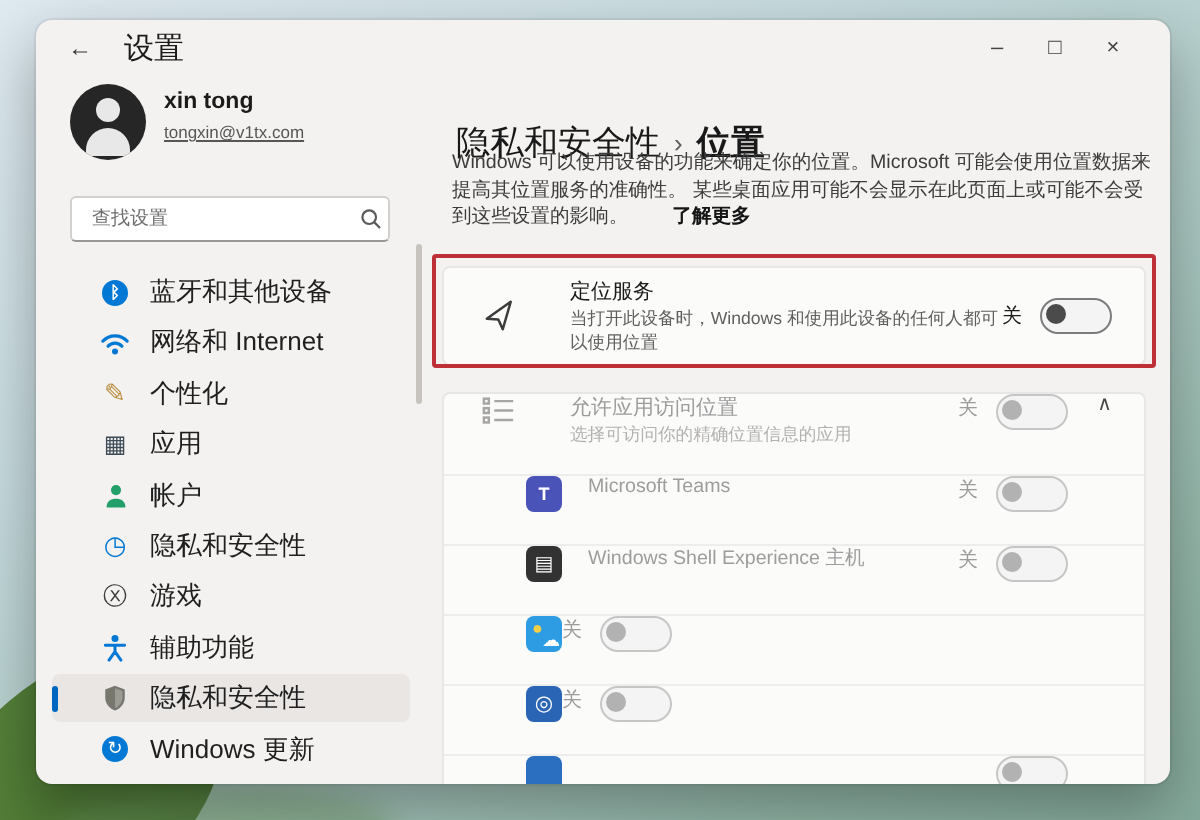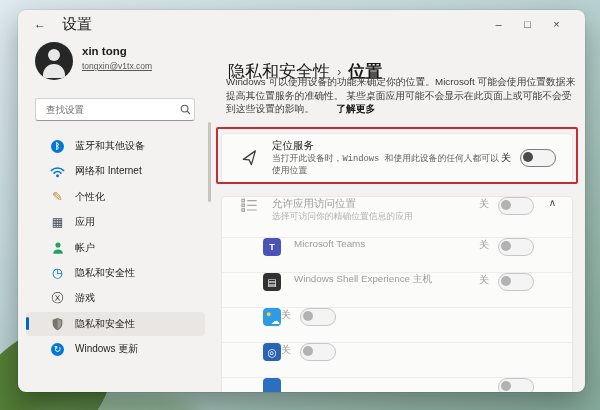--- a/index.html
+++ b/index.html
@@ -39,39 +39,39 @@
     font-size:9.5px;color:#333;font-family:inherit;}
   .search input::placeholder{color:#6d6d6d;}
   .mag{margin-right:7px;display:flex;}
   .nav{position:absolute;left:8px;top:96px;width:179px;}
   .nitem{position:relative;height:24px;margin-bottom:1.4px;border-radius:4px;display:flex;
     align-items:center;padding-left:24px;box-sizing:border-box;}
   .nitem.sel{background:#e9e6e4;}
   .pill{position:absolute;left:0;top:5.5px;width:3px;height:13px;border-radius:2px;}
   .nico{width:15px;height:15px;display:flex;align-items:center;justify-content:center;
     flex:none;font-size:11px;line-height:1;}
-  .nlabel{margin-left:10px;font-size:10px;color:#1f1f1f;white-space:nowrap;}
+  .nlabel{margin-left:10px;font-size:13px;color:#1f1f1f;white-space:nowrap;}
   .cir{width:13px;height:13px;border-radius:50%;background:#0078d4;color:#fff;display:flex;
     align-items:center;justify-content:center;font-size:8.5px;font-weight:700;}
   .sb-thumb{position:absolute;left:190px;top:84px;width:2.5px;height:80px;background:#c7c3bf;
     border-radius:2px;}
 
   
   .main{position:absolute;left:195px;top:28px;right:0;bottom:0;}
   .crumb{position:absolute;left:15px;top:6px;font-size:17px;color:#191919;white-space:nowrap;margin-top:16px;}
   .crumb .sep{color:#5e5e5e;font-size:13px;margin:0 7px;vertical-align:1px;}
   .crumb .cur{font-weight:700;}
   .desc{position:absolute;left:13px;top:37px;width:352px;font-size:9.8px;line-height:13.5px;
     color:#3d3d3d;}
   .learn{font-weight:700;color:#141414;margin-left:22px;}
   .card{position:absolute;left:8px;width:352px;background:#fbfbfa;border:1px solid #e8e7e5;
     border-radius:4px;box-sizing:border-box;}
   .card1{top:95px;height:50px;display:flex;align-items:center;padding:0 16px 0 19px;}
   .licon{width:18px;flex:none;display:flex;}
-  .c1text{margin-left:13px;flex:1;min-width:0;font-family:Liberation Mono, monospace;}
+  .c1text{margin-left:26px;flex:1;min-width:0;}
   .c1t{font-size:10.5px;color:#1b1b1b;}
   .c1s{font-size:8.8px;line-height:11.5px;color:#5f5f5f;max-width:243px;margin-top:1px;}
   .state{font-size:10px;color:#1b1b1b;margin-right:9px;flex:none;}
   .state.dim{color:#9c9c9c;}
   .tgl{width:34px;height:16px;border:1px solid #7c7c7c;border-radius:9px;position:relative;
     background:#f4f4f4;flex:none;}
   .tgl i{position:absolute;left:2px;top:2px;width:10px;height:10px;border-radius:50%;
     background:#4b4b4b;}
   .tgl.dis{border-color:#c6c6c6;}
   .tgl.dis i{background:#b2b2b2;}
@@ -168,20 +168,29 @@
           <span class="nlabel">帐户</span>
         </div>
         <div class="nitem">
           <span class="nico" style="color:#0078d4;font-size:13px;">◷</span>
           <span class="nlabel">隐私和安全性</span>
         </div>
         <div class="nitem">
           <span class="nico" style="color:#3d3d3d;font-size:12px;">ⓧ</span>
           <span class="nlabel">游戏</span>
         </div>
+        <div class="nitem">
+          <span class="nico">
+            <svg width="13" height="14" viewBox="0 0 14 15">
+                <circle cx="7" cy="2.4" r="1.9" fill="#0078d4"></circle>
+                <path d="M1.8 6 H12.2 M7 6 V9.5 M7 9.5 L3.8 14 M7 9.5 L10.2 14" fill="none" stroke="#0078d4" stroke-width="1.6" stroke-linecap="round"></path>
+              </svg>
+          </span>
+          <span class="nlabel">辅助功能</span>
+        </div>
         <div class="nitem sel">
           <span class="pill" style="background:#0067c0;"></span>
           <span class="nico">
             <svg width="13" height="14" viewBox="0 0 16 17">
                 <path d="M8 1 L14 3.2 V8 C14 12.2 11.2 15 8 16.2 C4.8 15 2 12.2 2 8 V3.2 Z" fill="#77766f"></path>
                 <path d="M8 2.5 L12.6 4.2 V8 C12.6 11.3 10.5 13.6 8 14.7 Z" fill="#9b9a93"></path>
               </svg>
           </span>
           <span class="nlabel">隐私和安全性</span>
         </div>

